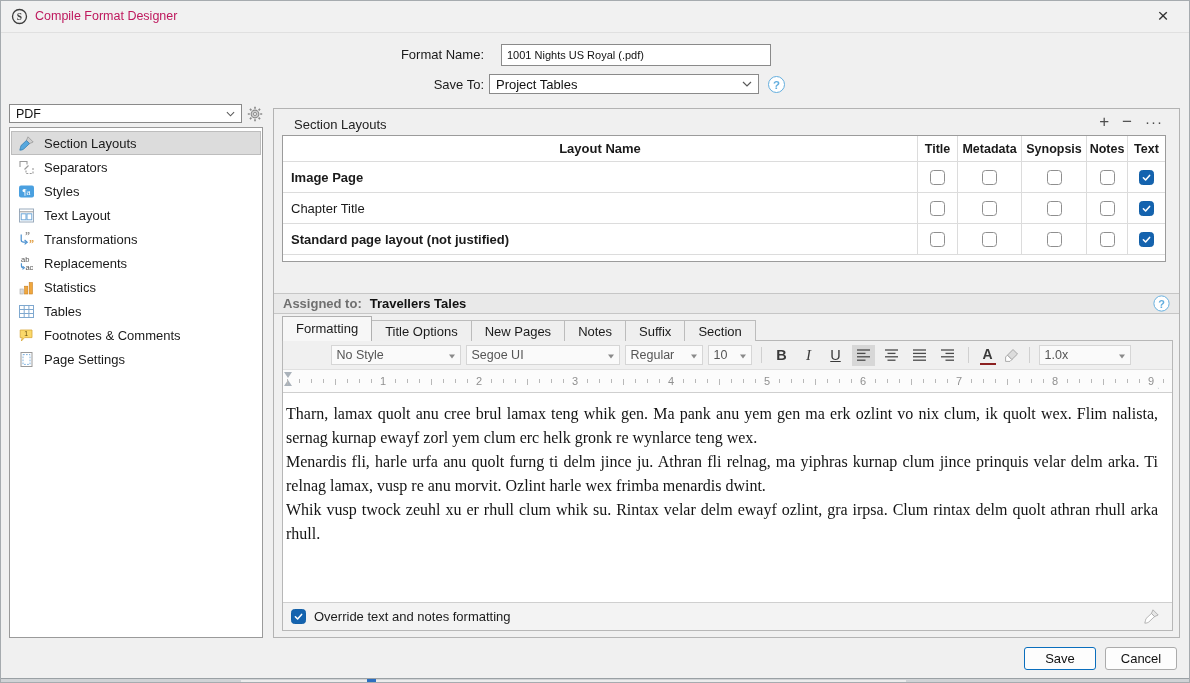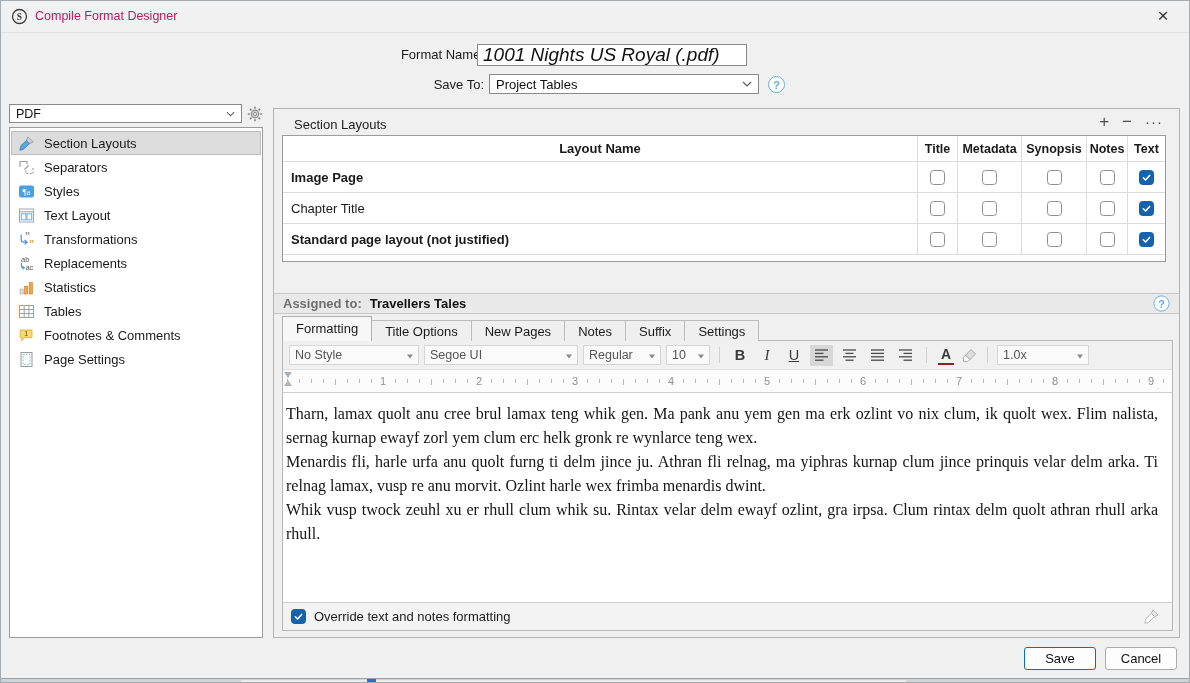--- a/index.html
+++ b/index.html
@@ -6,22 +6,22 @@
   .stage{position:relative;width:1190px;height:683px;background:#f0f0f0;overflow:hidden;
          font-family:"Liberation Sans",sans-serif;border:1px solid #a6abaf;box-sizing:border-box;color:#1a1a1a;}
   
   .titlebar{position:absolute;left:0;top:0;width:100%;height:31px;background:#f1f1f1;border-bottom:1px solid #e0e0e0;}
   .tb-logo{position:absolute;left:10px;top:7px;width:17px;height:17px;}
   .tb-title{position:absolute;left:34px;top:8px;font-size:12.5px;color:#be185d;}
   .tb-close{position:absolute;right:12px;top:2px;width:28px;height:26px;display:flex;align-items:center;justify-content:center;
             font-size:19px;color:#333;cursor:default;}
   
   .lbl{position:absolute;font-size:13px;color:#1a1a1a;text-align:right;width:148px;}
-  .fmt-input{position:absolute;left:476px;top:43px;width:258px;height:18px;border:1px solid #8a8a8a;background:#fff;
-             font-family:"Liberation Sans",sans-serif;font-size:19px;padding:1px 5px;color:#111;font-style:italic;}
+  .fmt-input{position:absolute;left:500px;top:43px;width:258px;height:18px;border:1px solid #8a8a8a;background:#fff;
+             font-family:"Liberation Sans",sans-serif;font-size:11px;padding:1px 5px;color:#111;}
   .combo{position:absolute;display:flex;align-items:center;background:#fff;border:1px solid #8a8a8a;box-sizing:border-box;
          font-size:13px;color:#111;padding:0 6px;justify-content:space-between;}
   .chev svg{display:block;}
   .help{display:flex;width:17px;height:17px;border:1.5px solid #63aede;border-radius:50%;color:#63aede;
         font-size:11.5px;font-weight:bold;align-items:center;justify-content:center;background:#fff;box-sizing:border-box;}
   .help-save{position:absolute;left:767px;top:75px;}
   
   .sb-combo{left:8px;top:103px;width:233px;height:19px;font-size:12.5px;}
   .sb-gear{position:absolute;left:245px;top:104px;width:18px;height:18px;}
   .sb-list{position:absolute;left:8px;top:126px;width:254px;height:511px;background:#fff;border:1px solid #9a9a9a;
@@ -63,21 +63,21 @@
   .as-help{margin-left:auto;margin-right:9px;transform:scale(.95);}
   
   .tabbar{position:absolute;left:8px;top:208px;display:flex;align-items:flex-end;height:24px;z-index:3;}
   .tab{height:21px;line-height:21px;padding:0 13px;font-size:13px;background:#efefef;border:1px solid #bcbcbc;
        border-bottom:none;margin-right:-1px;box-sizing:border-box;}
   .tab.active{height:25px;line-height:23px;background:#f7f7f7;border-color:#b0b0b0;z-index:4;position:relative;}
   
   .cbox{position:absolute;left:8px;top:231px;width:891px;height:291px;border:1px solid #b7b7b7;background:#f0f0f0;
         box-sizing:border-box;display:flex;flex-direction:column;z-index:2;}
   
-  .ftbar{height:28px;display:flex;align-items:center;padding-left:6px;gap:5px;flex:0 0 auto;}
+  .ftbar{height:28px;display:flex;align-items:center;padding-left:6px;gap:5px;flex:0 0 auto;justify-content:center;}
   .tb-combo{display:flex;align-items:center;justify-content:space-between;height:20px;background:#fafafa;
             border:1px solid #d6d6d6;color:#555;font-size:12.5px;padding:0 5px;box-sizing:border-box;}
   .tri{width:0;height:0;border:3.6px solid transparent;border-top:4.6px solid #8a8a8a;transform:translateY(2.5px);}
   .w-style{width:130px;}.w-font{width:154px;}.w-variant{width:78px;}.w-size{width:44px;}.w-zoom{width:92px;}
   .tbtn{width:22px;height:21px;display:flex;align-items:center;justify-content:center;font-size:14.5px;color:#3a3a3a;}
   .tbtn.b{font-weight:bold;}
   .tbtn.i{font-style:italic;font-family:"Liberation Serif",serif;font-size:15px;}
   .tbtn.u{text-decoration:underline;}
   .tbtn.a{font-size:14px;font-weight:bold;border-bottom:2.5px solid #8b2020;height:17px;width:16px;margin:0 2px;}
   .albtn{width:23px;height:21px;display:flex;align-items:center;justify-content:center;}
@@ -359,21 +359,21 @@
       <span class="as-val">Travellers Tales</span>
       <span class="help as-help">?</span>
     </div>
 
     <div class="tabbar" id="tabbar">
         <div class="tab active">Formatting</div>
         <div class="tab">Title Options</div>
         <div class="tab">New Pages</div>
         <div class="tab">Notes</div>
         <div class="tab">Suffix</div>
-        <div class="tab">Settings</div>
+        <div class="tab">Section</div>
       </div>
 
     <div class="cbox">
 
       <div class="ftbar">
         <div class="tb-combo w-style">
           <span>No Style</span>
             <span class="tri"></span>
         </div>
         <div class="tb-combo w-font">

